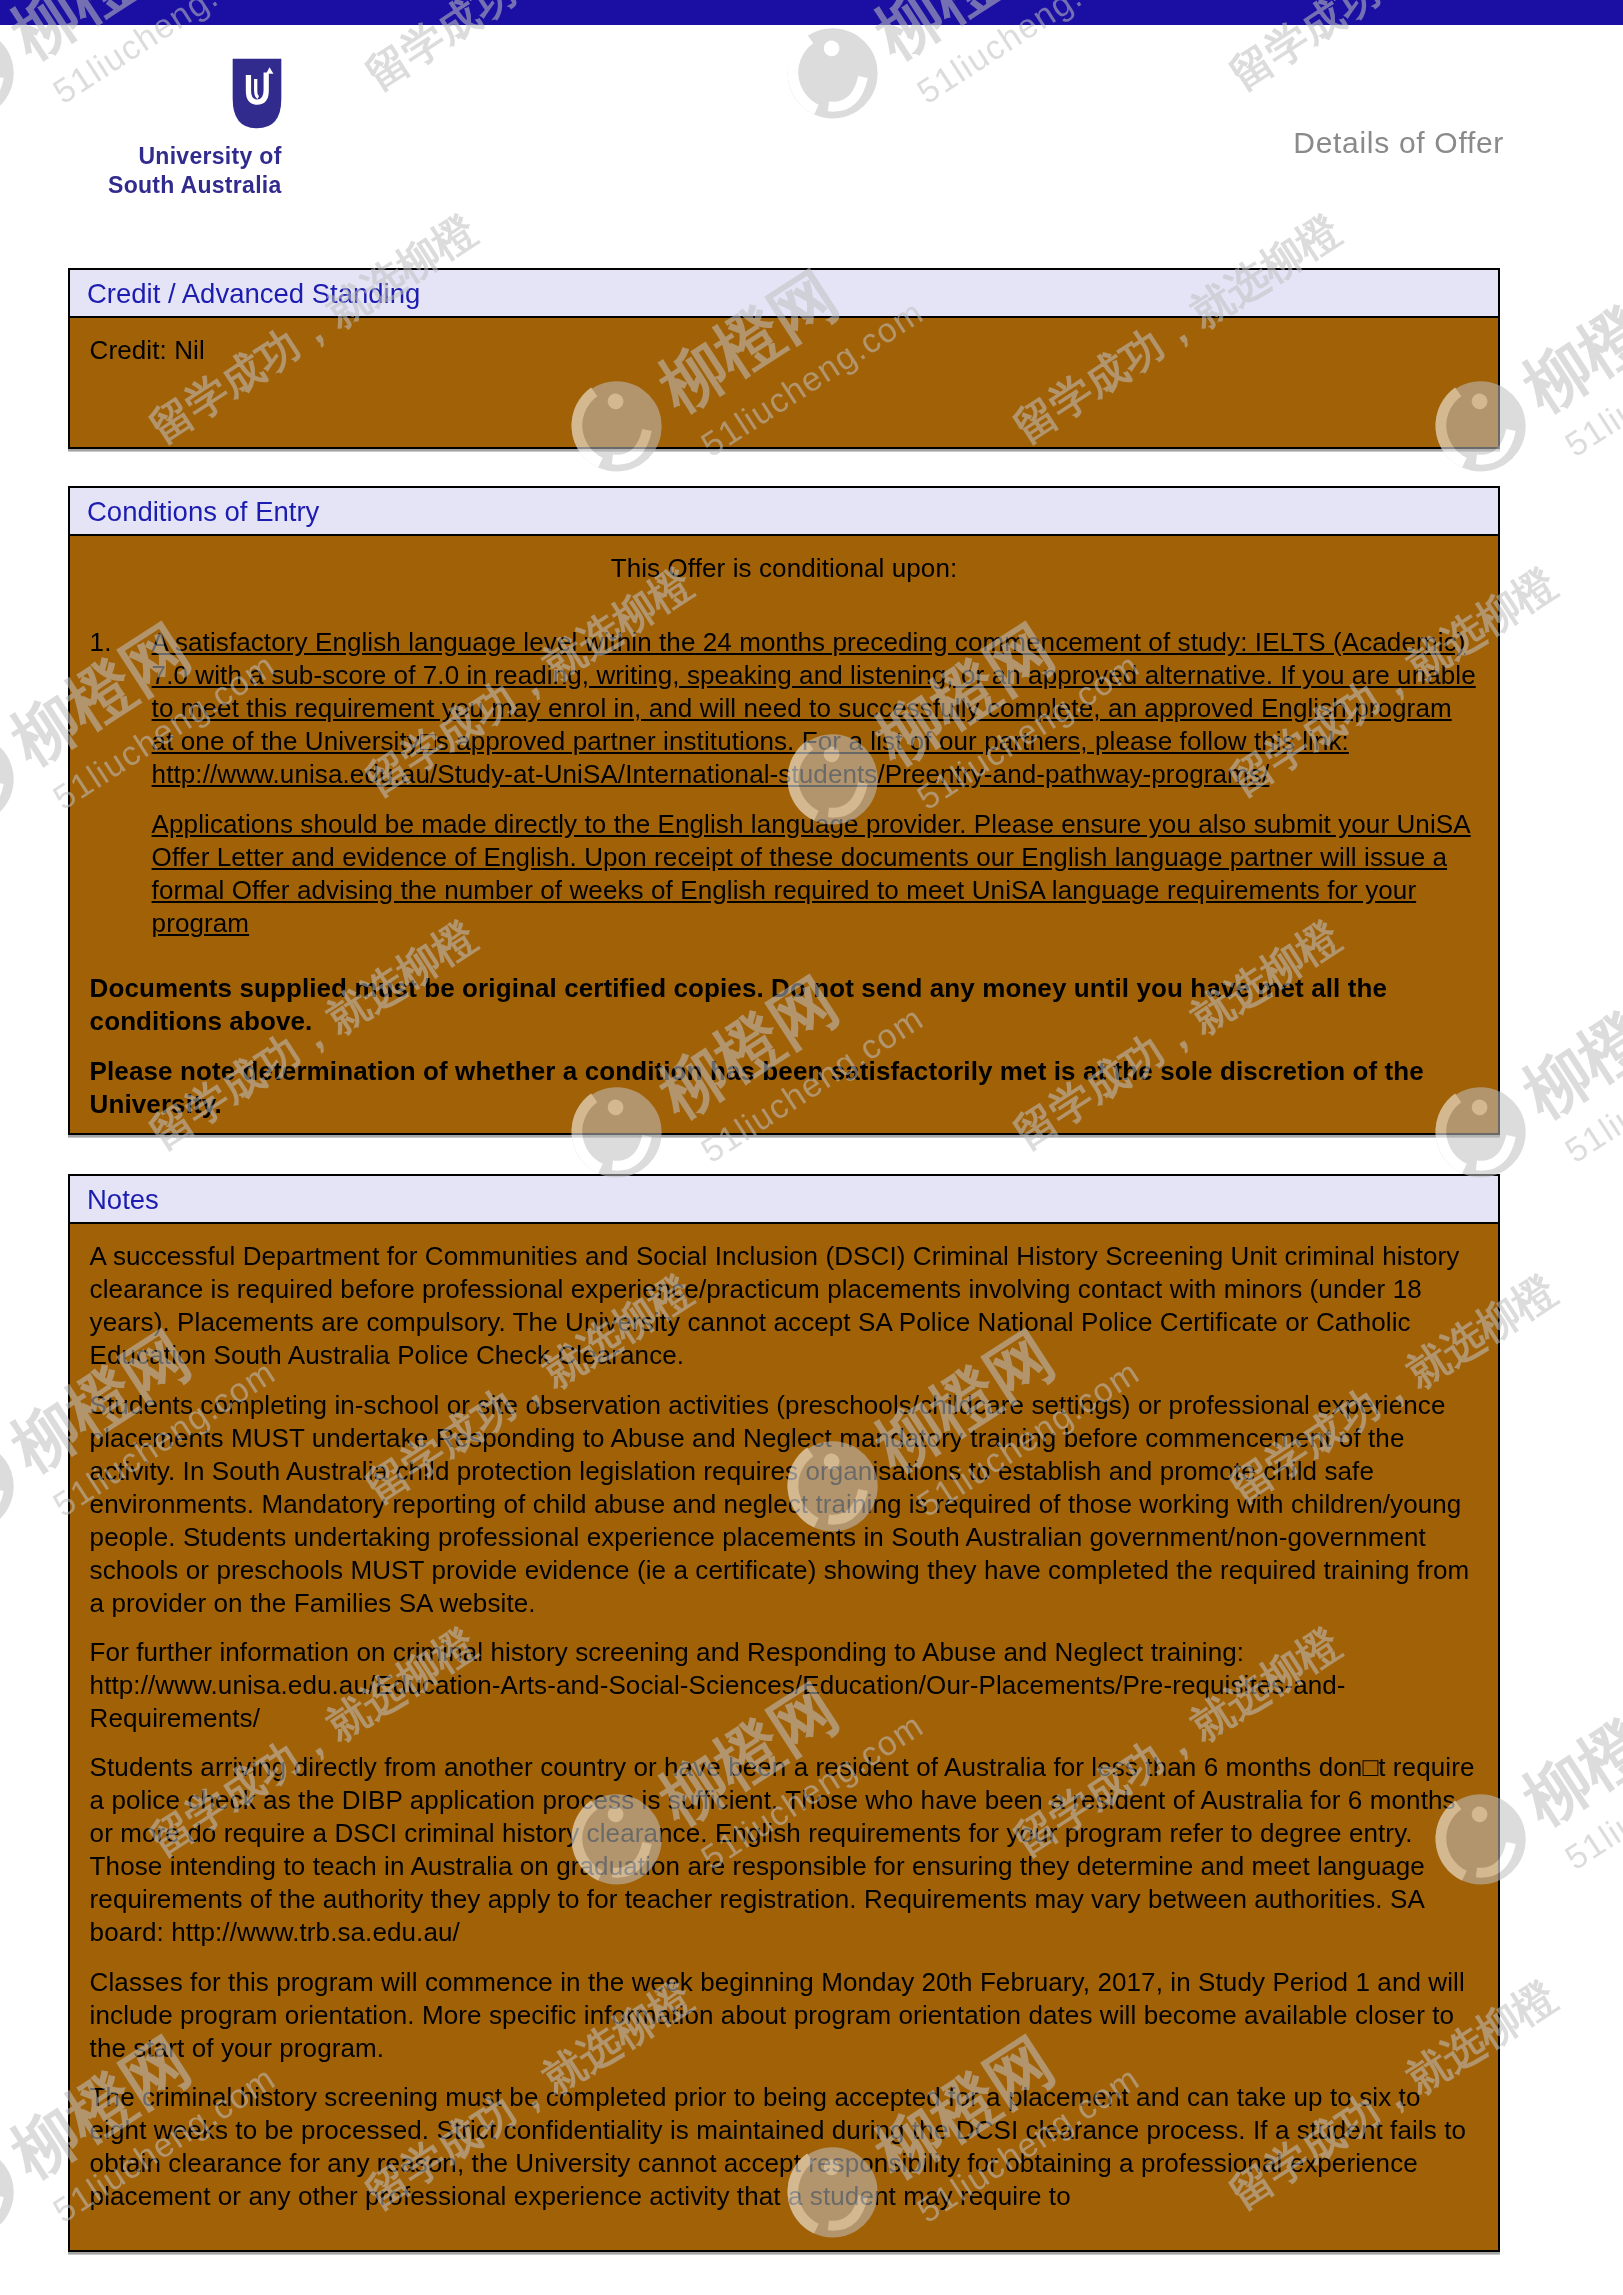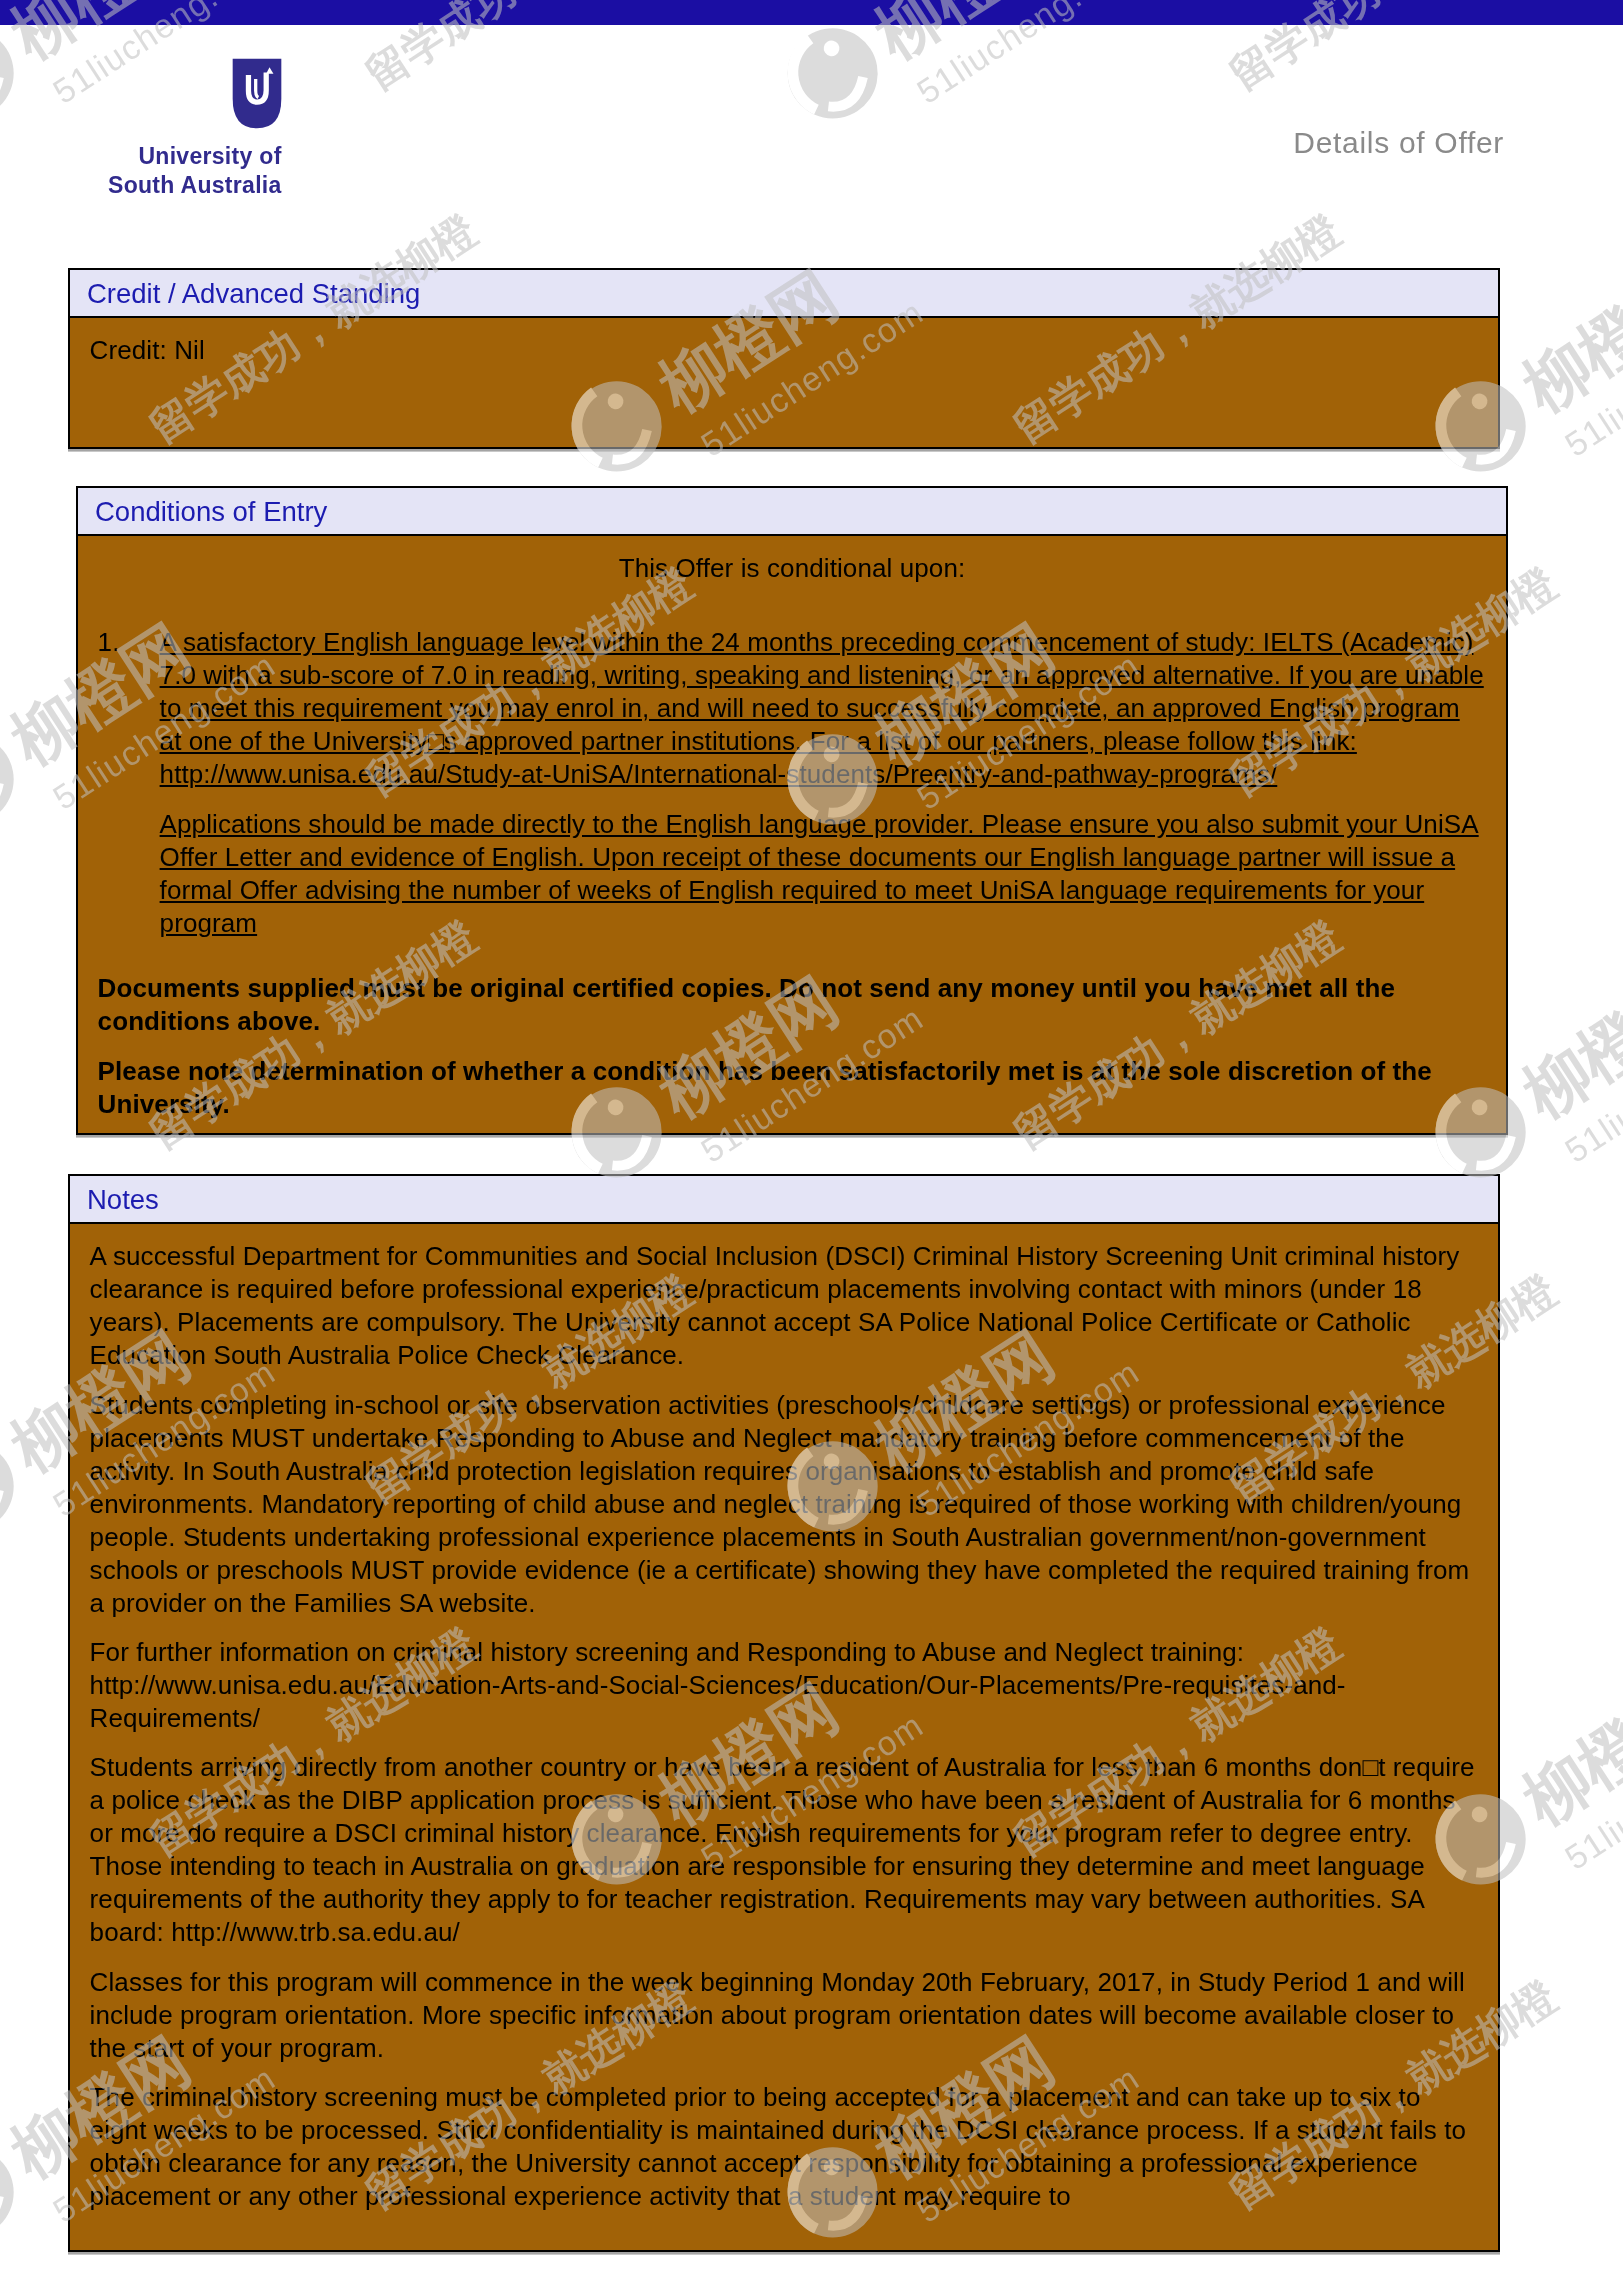--- a/index.html
+++ b/index.html
@@ -31,21 +31,21 @@
     font-size:30px;color:#8a8a8a;letter-spacing:0.7px;
   }
   
   .box{
     position:absolute;left:68px;width:1432px;
     border:2px solid #000;background:#a16207;
     box-sizing:border-box;overflow:hidden;
     box-shadow:0 2.6px 0 rgba(90,90,90,.55);
   }
   .box1{top:268px;height:181px;}
-  .box2{top:486px;height:649px;margin-left:8px;}
+  .box2{top:486px;height:649px;}
   .box3{top:1174px;height:1078px;}
   .box-header{
     background:#e4e4f6;border-bottom:2px solid #000;
     color:#1c1cb0;font-size:27.5px;line-height:27.5px;
     padding:9.8px 17px 9.2px 17px;
   }
   .box-body{
     padding:15.7px 19.6px;font-size:26px;line-height:33px;letter-spacing:0.1px;
   }
   .box-body p{margin:0 0 16.4px 0;}

